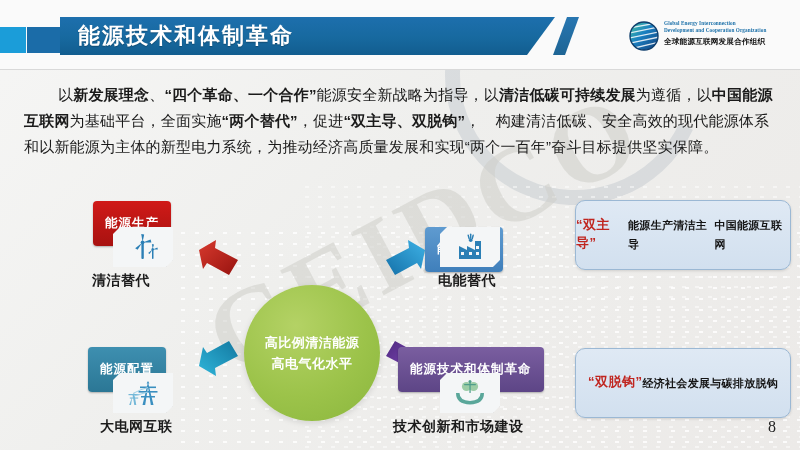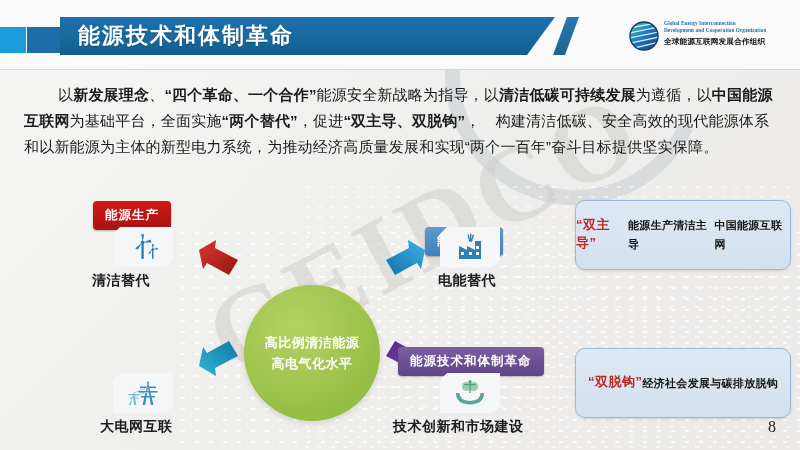--- a/index.html
+++ b/index.html
@@ -75,21 +75,21 @@
   .para{
     position:absolute;left:24px;top:82px;width:756px;
     font-size:15px;line-height:26px;color:#1a1a1a;letter-spacing:.2px;
   }
   .para b{font-weight:bold;}
 
   
   .diagram{position:absolute;left:0;top:190px;width:800px;height:260px;}
 
   .badge{
-    position:absolute;padding:6px 12px;border-radius:4px;
+    position:absolute;padding:14px 12px;border-radius:4px;
     font-size:12.5px;font-weight:bold;color:#fff;letter-spacing:1px;
     box-shadow:0 1px 2px rgba(0,0,0,.28);white-space:nowrap;
   }
   .badge.red{background:linear-gradient(180deg,#d01a18 0%,#a81210 100%);}
   .badge.blue{background:linear-gradient(180deg,#5f9bd0 0%,#3f7fbb 100%);}
   .badge.teal{background:linear-gradient(180deg,#3e8fb0 0%,#2b7795 100%);}
   .badge.purple{background:linear-gradient(180deg,#7a5ea0 0%,#5d4586 100%);}
 
   .icon-card{
     position:absolute;width:60px;height:40px;background:#f4f6f7;
@@ -252,20 +252,21 @@
         <g fill="#f4f6f7">
           <rect x="7" y="19" width="3" height="3"></rect>
             <rect x="15" y="19" width="3" height="3"></rect>
           <rect x="22" y="13" width="3" height="3"></rect>
             <rect x="22" y="19" width="3" height="3"></rect>
         </g>
       </svg>
     </div>
     <div class="cap" style="left:438px;top:82px;">电能替代</div>
 
+    <div class="badge teal" style="left:88px;top:157px;">能源配置</div>
     <div class="icon-card" style="left:113px;top:183px;">
       <svg width="36" height="28" viewBox="0 0 36 28">
         <g fill="#3a8fc0">
           <path d="M23 3 L28.5 26 L25.8 26 L23 8 L20.2 26 L17.5 26 Z"></path>
           <rect x="15" y="7.5" width="16" height="1.6"></rect>
           <rect x="13.5" y="12" width="19" height="1.6"></rect>
           <rect x="16" y="17" width="14" height="1.5"></rect>
           <path d="M23 2 L24.4 4.6 L21.6 4.6 Z"></path>
         </g>
         <g fill="#74b8d8">

